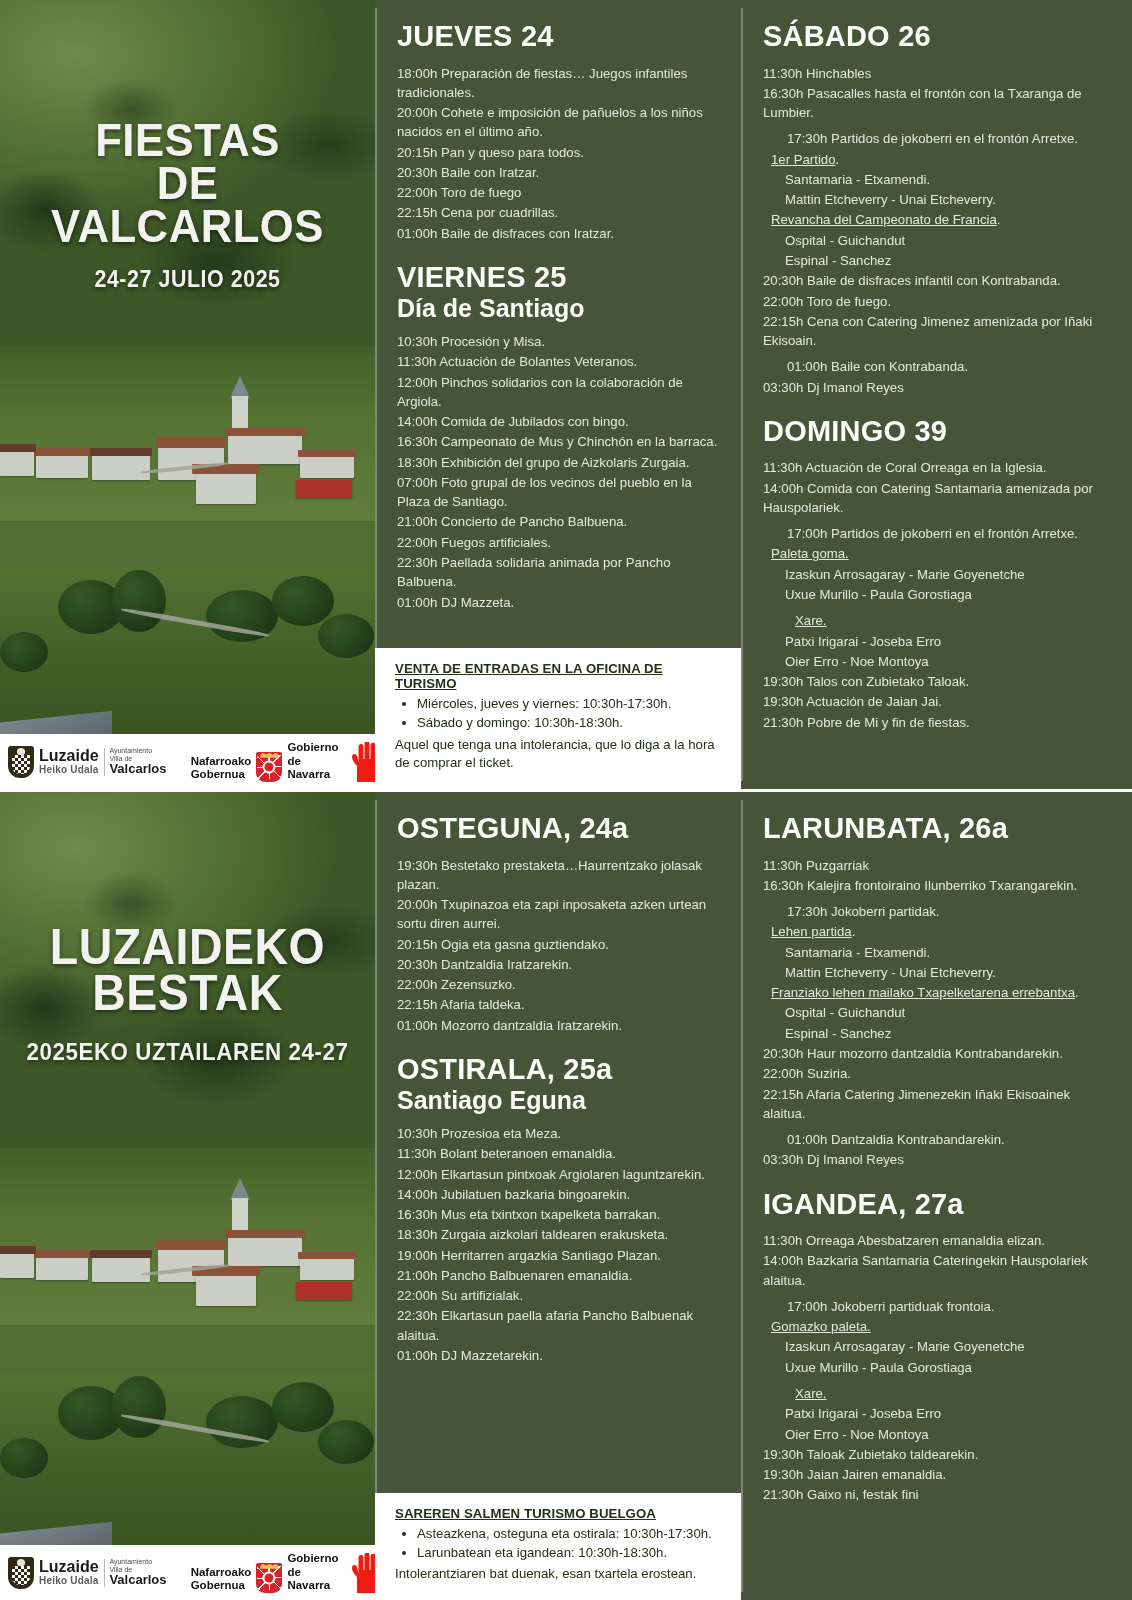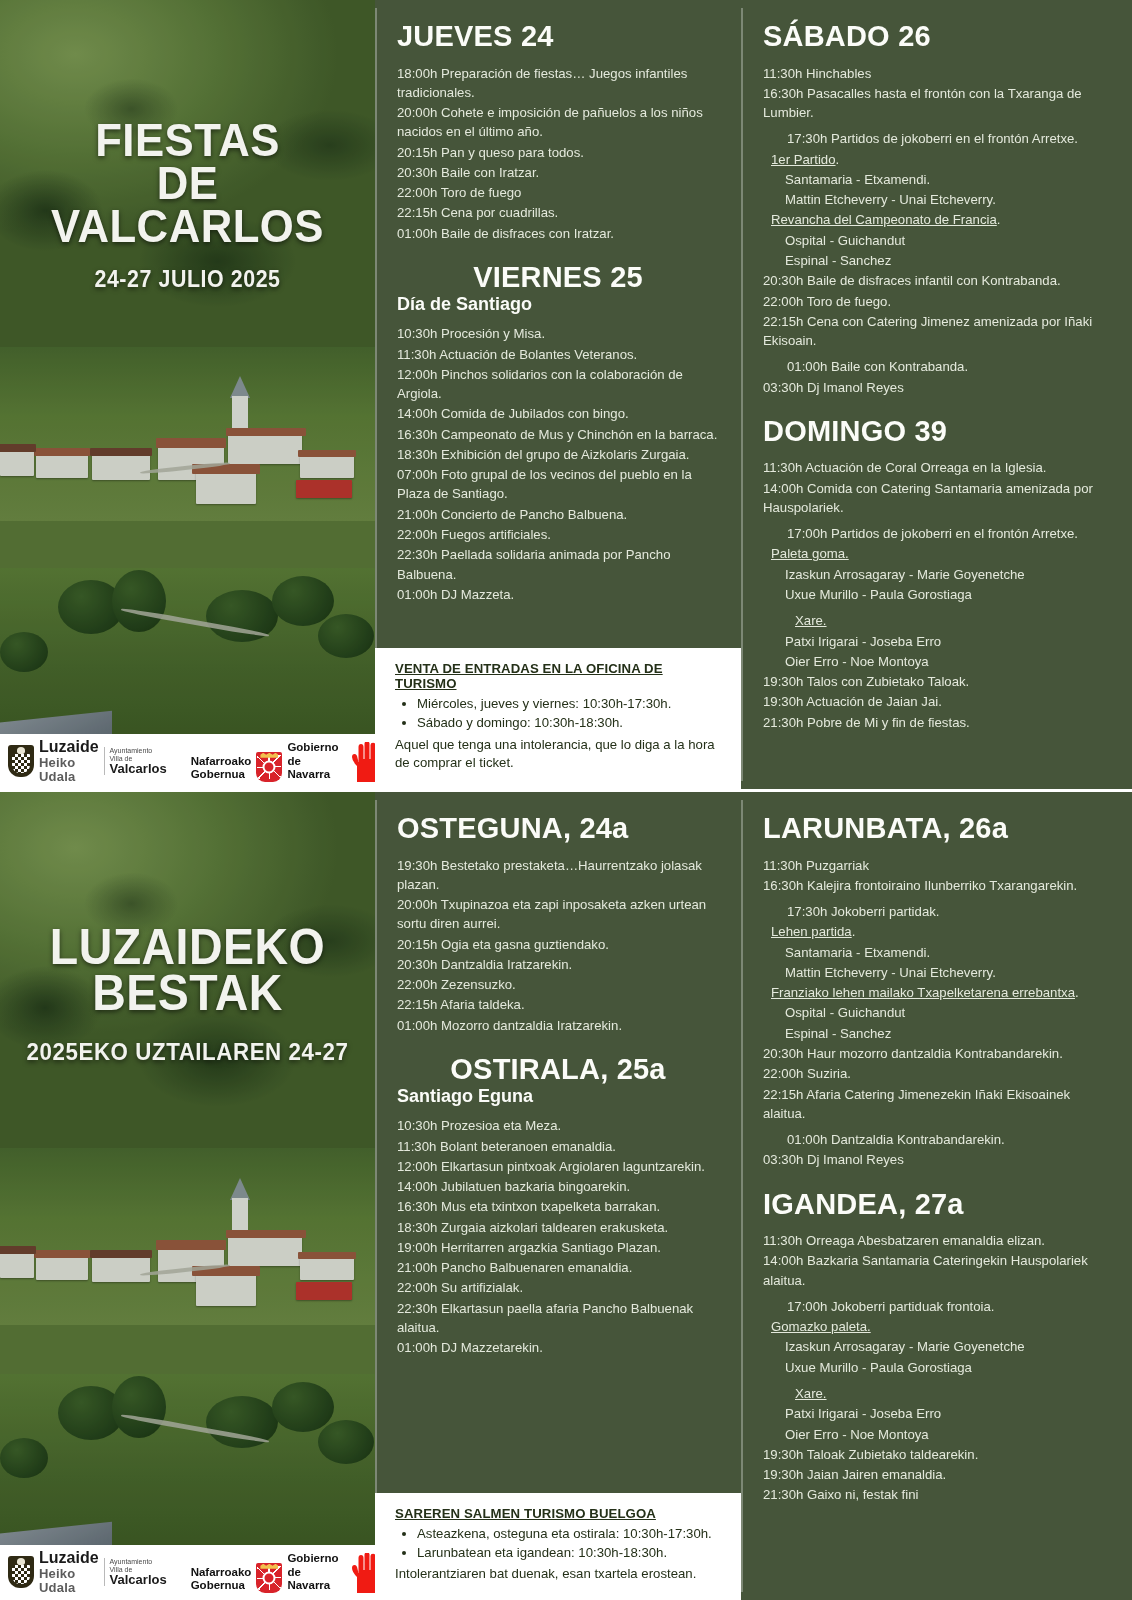--- a/index.html
+++ b/index.html
@@ -112,21 +112,21 @@
     background:
       repeating-conic-gradient(#ffffff 0 25%, #2f2a14 0 50%) 0 0 / 6px 6px;
     border-radius: 1px 1px 8px 8px;
   }
   .crest:after {
     content: ""; position: absolute; left: 9px; top: 2px; width: 8px; height: 7px;
     background: #e8e4d2; border-radius: 50% 50% 40% 40%;
   }
   .logo-text-a { line-height: 1.05; }
   .logo-text-a .big { font-size: 16px; font-weight: 700; color: #1a1a1a; }
-  .logo-text-a .small { font-size: 13px; font-weight: 700; color: #5c5c5c; letter-spacing: .2px; }
+  .logo-text-a .small { font-size: 10px; font-weight: 700; color: #5c5c5c; letter-spacing: .2px; }
   .vdiv { width: 1px; height: 28px; background: #b9b9b9; }
   .logo-text-b { line-height: 1.05; }
   .logo-text-b .small { font-size: 7px; color: #4a4a4a; }
   .logo-text-b .big { font-size: 13px; font-weight: 700; color: #1a1a1a; }
   .nav-block { display: flex; align-items: flex-end; gap: 5px; margin-left: 14px; }
   .nav-text { font-size: 11.5px; font-weight: 700; color: #111; line-height: 1.18; }
   .nav-shield {
     width: 26px; height: 30px; background: #d8232a; position: relative;
     border-radius: 2px 2px 9px 9px; flex: 0 0 26px; overflow: hidden;
   }
@@ -164,23 +164,23 @@
   .col-sep {
     position: absolute; left: 0; top: 8px; bottom: 8px; width: 2px;
     background: rgba(255,255,255,.30);
   }
   .col-mid-inner { padding: 22px 22px 16px 22px; flex: 1 1 auto; }
 
   h2.day {
     font-size: 29px; font-weight: 700; color: #fbfcf8; letter-spacing: .2px;
     margin: 0 0 12px 0; line-height: 1.02;
   }
-  h2.day.tight { margin-bottom: 2px; text-align: center; }
+  h2.day.tight { margin-bottom: 2px; }
   h3.daysub {
-    font-size: 18px; font-weight: 700; color: #fbfcf8; margin: 0 0 10px 0;
+    font-size: 25px; font-weight: 700; color: #fbfcf8; margin: 0 0 10px 0;
     line-height: 1.1;
   }
   h2.day.spaced { margin-top: 20px; }
 
   ul.events { list-style: none; }
   ul.events li {
     font-size: 13.2px; line-height: 1.46; color: #e4e9dc; margin-bottom: 1px;
   }
   ul.events li.gap { margin-top: 7px; margin-left: 24px; }
   ul.events li.sub {

